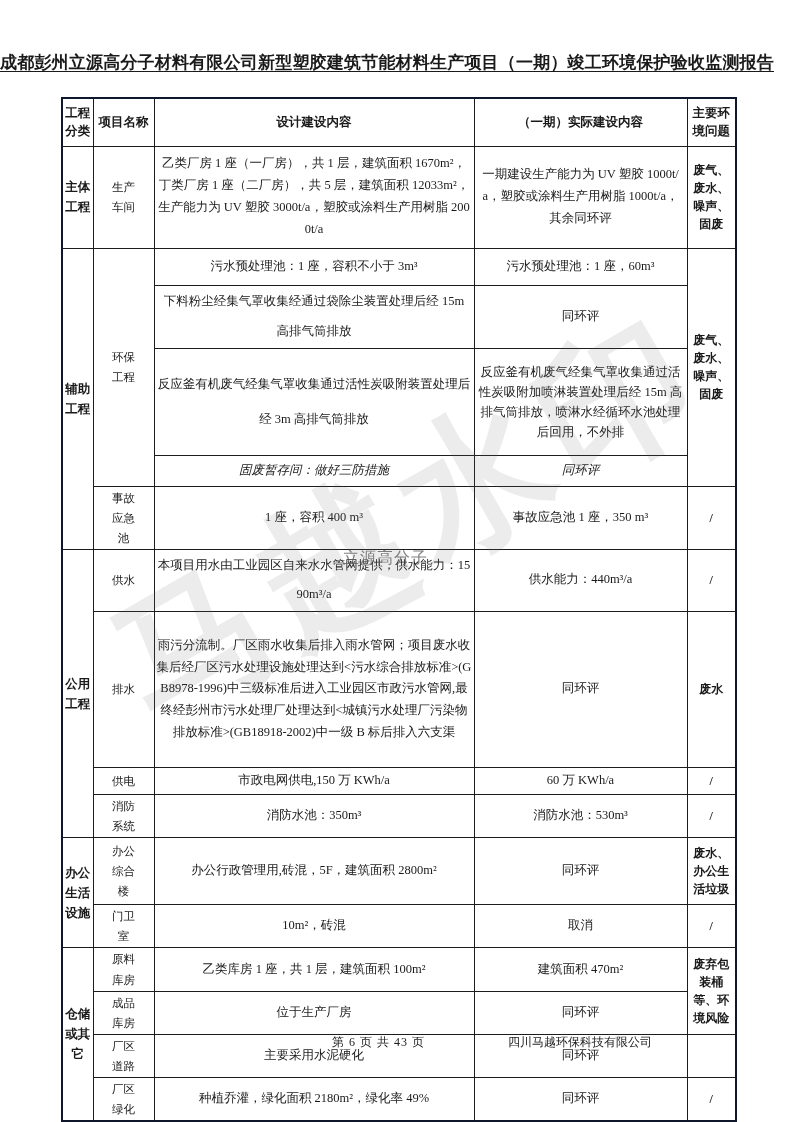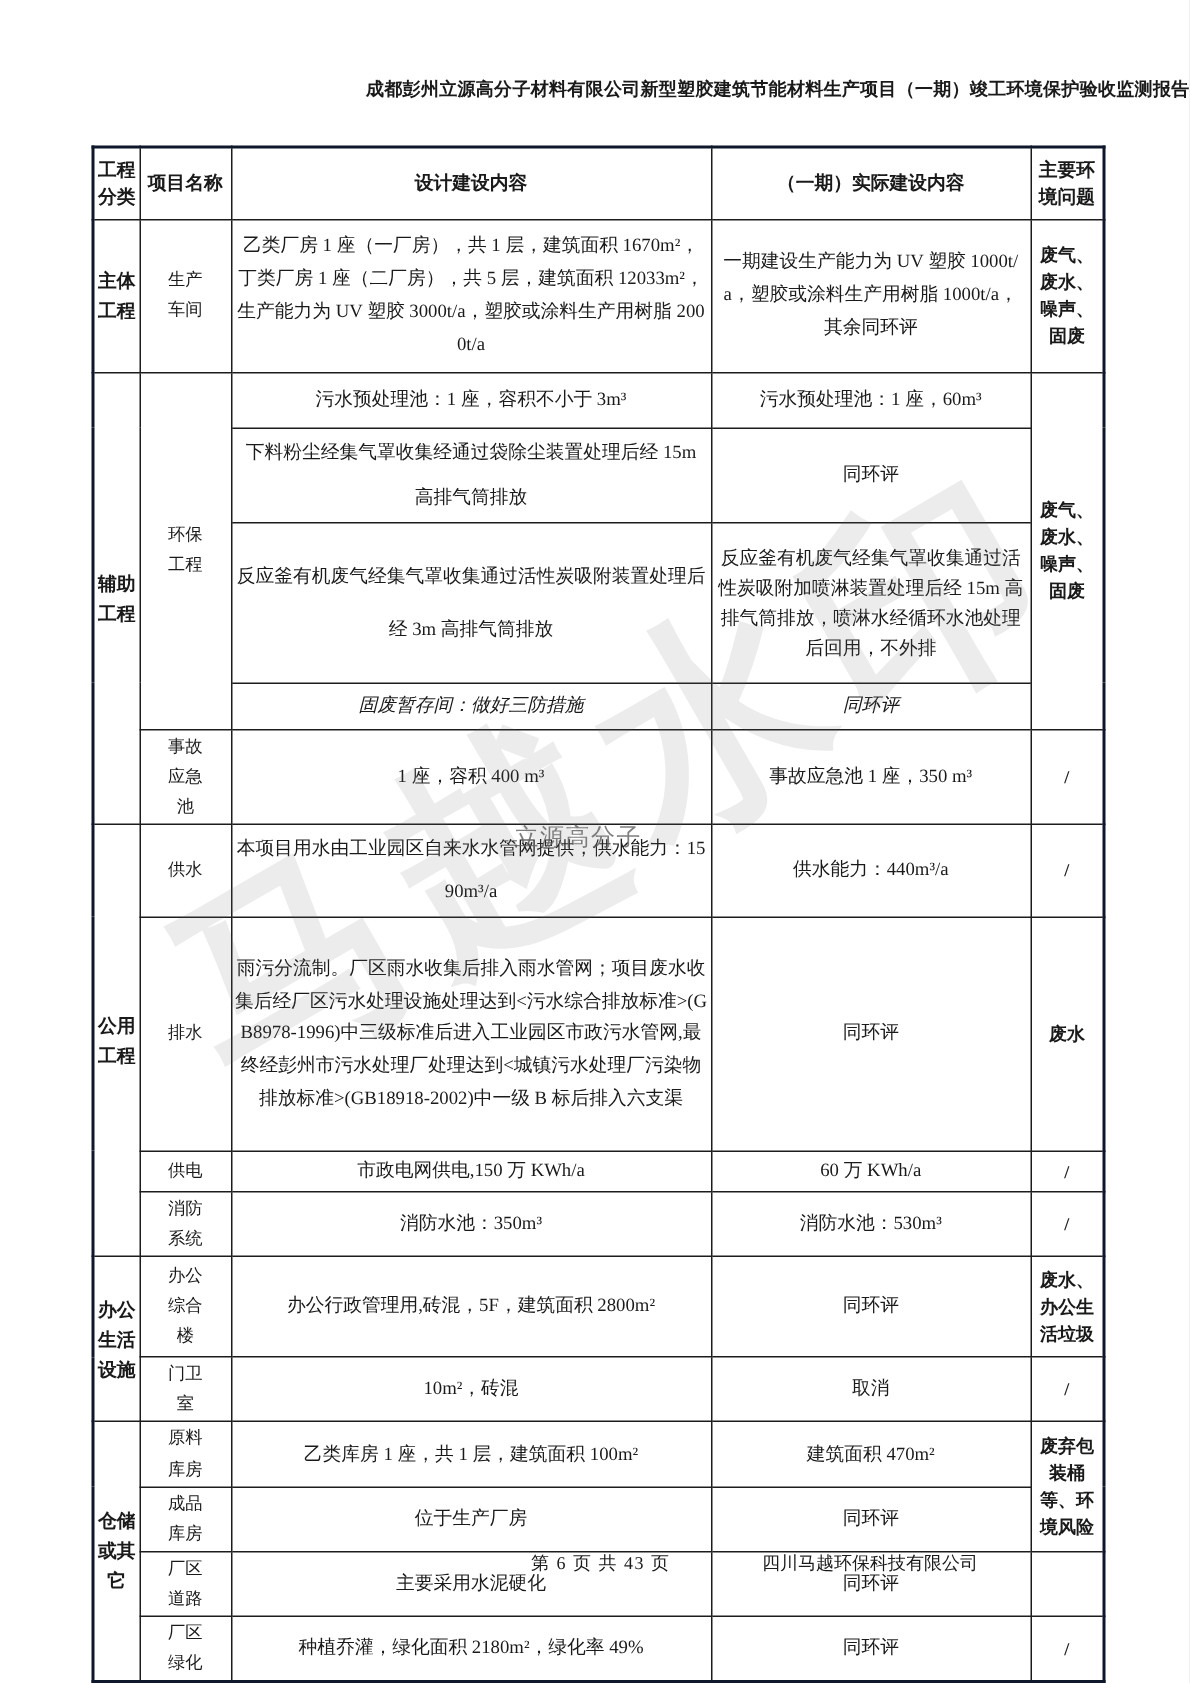--- a/index.html
+++ b/index.html
@@ -7,22 +7,23 @@
     position:relative;
     width:793px; height:1122px;
     margin:0 auto;
     background:#ffffff;
     overflow:hidden;
     font-family:"Liberation Serif","DejaVu Serif",serif;
     color:#1a1a1a;
   }
   .doc-title {
     position:absolute; top:51px; left:0; right:0;
-    text-align:right;
-    font-size:12px; font-weight:bold;
+    text-align:left;
+    font-size:17px; font-weight:bold;
+    text-decoration:underline;
     text-underline-offset:3px;
     letter-spacing:0.2px;
     white-space:nowrap;
   }
   
   .wm-diagonal {
     position:absolute; left:70px; top:420px; width:680px;
     text-align:center;
     font-size:150px; font-weight:bold;
     letter-spacing:12px; white-space:nowrap;
@@ -74,21 +75,21 @@
   tr.r8  { height:27px; }
   tr.r9  { height:28px; }
   tr.r10 { height:67px; }
   tr.r11 { height:29px; }
   tr.r12 { height:34px; }
   tr.r13 { height:33px; }
   tr.r14 { height:33px; }
   tr.r15 { height:33px; }
   
   .footer { position:absolute; left:0; top:1034px; width:793px; height:20px; font-size:12px; }
-  .footer .page-info { position:absolute; left:354px; top:0; letter-spacing:1px; }
+  .footer .page-info { position:absolute; left:332px; top:0; letter-spacing:1px; }
   .footer .company   { position:absolute; left:508px; top:0; }
 </style>
 </head>
 <body>
 
 <div class="page">
 
   <div class="doc-title">成都彭州立源高分子材料有限公司新型塑胶建筑节能材料生产项目（一期）竣工环境保护验收监测报告</div>
 
   <div class="wm-diagonal">马越水印</div>

